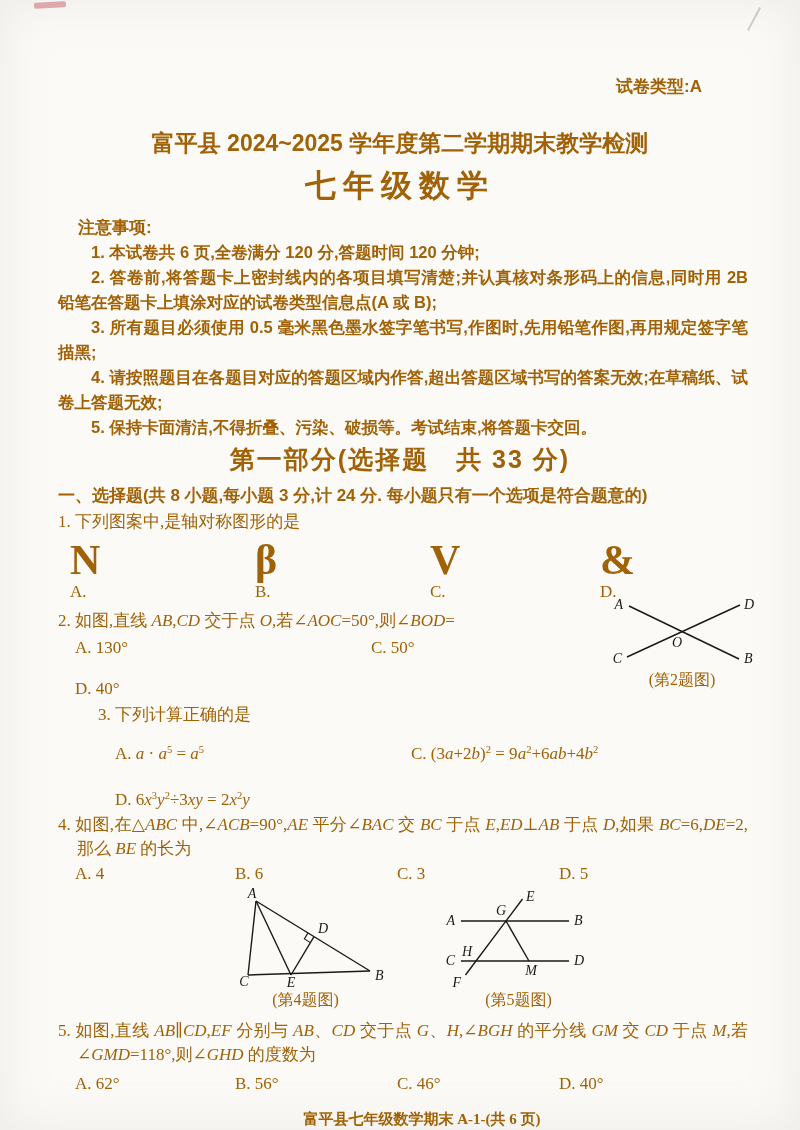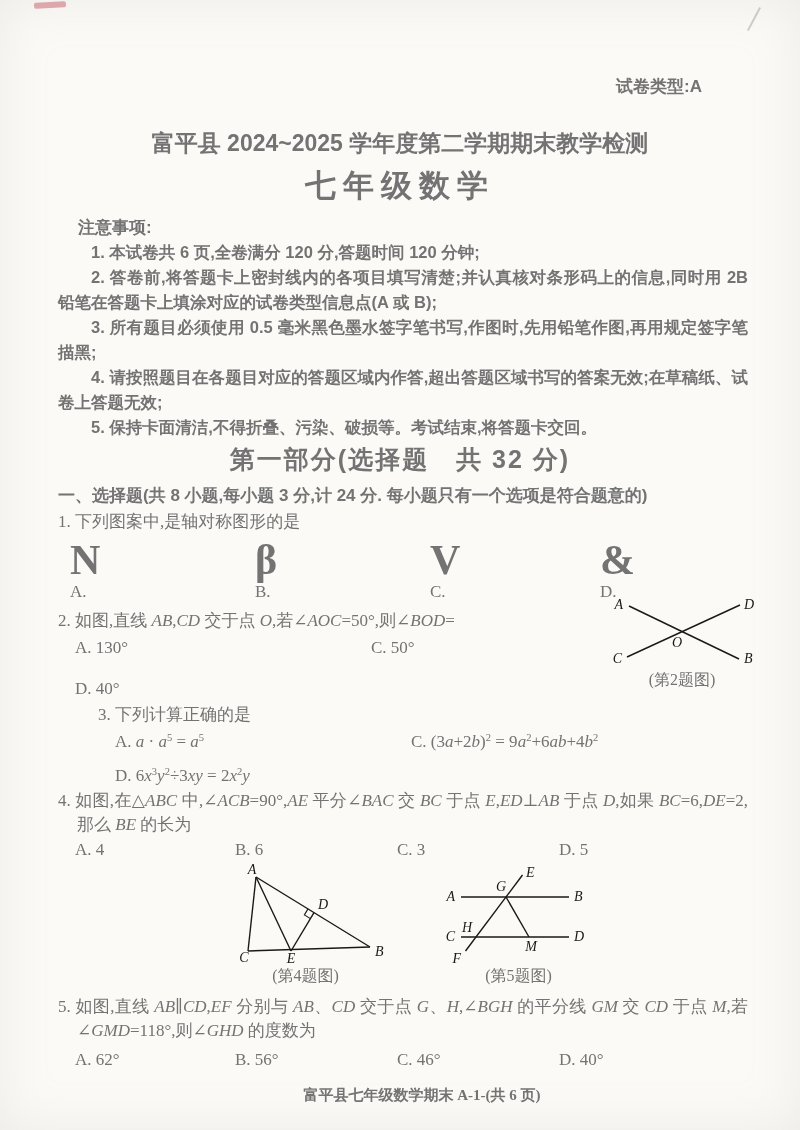--- a/index.html
+++ b/index.html
@@ -1,18 +1,18 @@
 <!DOCTYPE html>
 <html><head>
 <meta charset="utf-8">
 <style>
   html,body{margin:0;padding:0;background:#e8e6e1;}
   .page{
     position:relative;width:800px;height:1130px;margin:0 auto;
-    background:#fbfaf7;color:#737373;overflow:hidden;
+    background:#fbfaf7;color:#a16207;overflow:hidden;
     font-family:"Liberation Serif","DejaVu Serif",serif;
     box-shadow:inset 0 0 50px rgba(175,170,158,0.18);
   }
   .sans{font-family:"Liberation Sans","DejaVu Sans",sans-serif;}
 
   
   .artifact-red{position:absolute;left:34px;top:2px;width:32px;height:6px;
     background:#c96a72;opacity:.55;transform:rotate(-3deg);border-radius:2px;}
   .artifact-scratch{position:absolute;left:753px;top:6px;width:2px;height:26px;
     background:#9a968e;opacity:.45;transform:rotate(28deg);}
@@ -38,21 +38,21 @@
   .glyph{font-size:42px;line-height:44px;font-weight:600;}
   .opt-label{font-size:17px;line-height:20px;margin-top:0;}
 
   .q2-block{position:relative;margin-top:7px;}
   .q2-block .stem{margin-right:215px;}
   .opts-2col{display:grid;grid-template-columns:296px auto;row-gap:18px;
     margin:3px 230px 0 75px;font-size:17px;line-height:23px;}
   .q2-fig{position:absolute;top:-14px;right:38px;width:160px;text-align:center;}
 
   .q3-block{margin-top:3px;padding-left:40px;}
-  .opts-2col.tall{row-gap:8px;line-height:26px;margin-top:2px;margin-right:160px;}
+  .opts-2col.tall{row-gap:20px;line-height:26px;margin-top:14px;margin-right:160px;}
 
   .q4-block{margin-top:0;}
   .opts-4col{display:grid;grid-template-columns:160px 162px 162px auto;
     margin:2px 52px 0 75px;font-size:17px;line-height:22px;}
 
   .figures-row{display:flex;gap:48px;margin:2px 0 0 218px;}
   .figure-box{text-align:center;}
   .fig-caption{font-size:16px;line-height:18px;margin-top:0;}
 
   .q5-block{margin-top:10px;}
@@ -79,21 +79,21 @@
   <div class="title sans">富平县 2024~2025 学年度第二学期期末教学检测</div>
   <div class="subtitle sans">七年级数学</div>
 
   <div class="notice-heading sans">注意事项:</div>
   <p class="notice sans">1. 本试卷共 6 页,全卷满分 120 分,答题时间 120 分钟;</p>
   <p class="notice sans">2. 答卷前,将答题卡上密封线内的各项目填写清楚;并认真核对条形码上的信息,同时用 2B 铅笔在答题卡上填涂对应的试卷类型信息点(A 或 B);</p>
   <p class="notice sans">3. 所有题目必须使用 0.5 毫米黑色墨水签字笔书写,作图时,先用铅笔作图,再用规定签字笔描黑;</p>
   <p class="notice sans">4. 请按照题目在各题目对应的答题区域内作答,超出答题区域书写的答案无效;在草稿纸、试卷上答题无效;</p>
   <p class="notice sans">5. 保持卡面清洁,不得折叠、污染、破损等。考试结束,将答题卡交回。</p>
 
-  <div class="section-heading sans">第一部分(选择题　共 32 分)</div>
+  <div class="section-heading sans">第一部分(选择题　共 33 分)</div>
   <div class="part-intro sans">一、选择题(共 8 小题,每小题 3 分,计 24 分. 每小题只有一个选项是符合题意的)</div>
 
   <div>
     <p class="stem q1-stem">1. 下列图案中,是轴对称图形的是</p>
     <div class="q1-row">
       <div>
         <div class="glyph">N</div>
         <div class="opt-label">A.</div>
       </div>
       <div>

